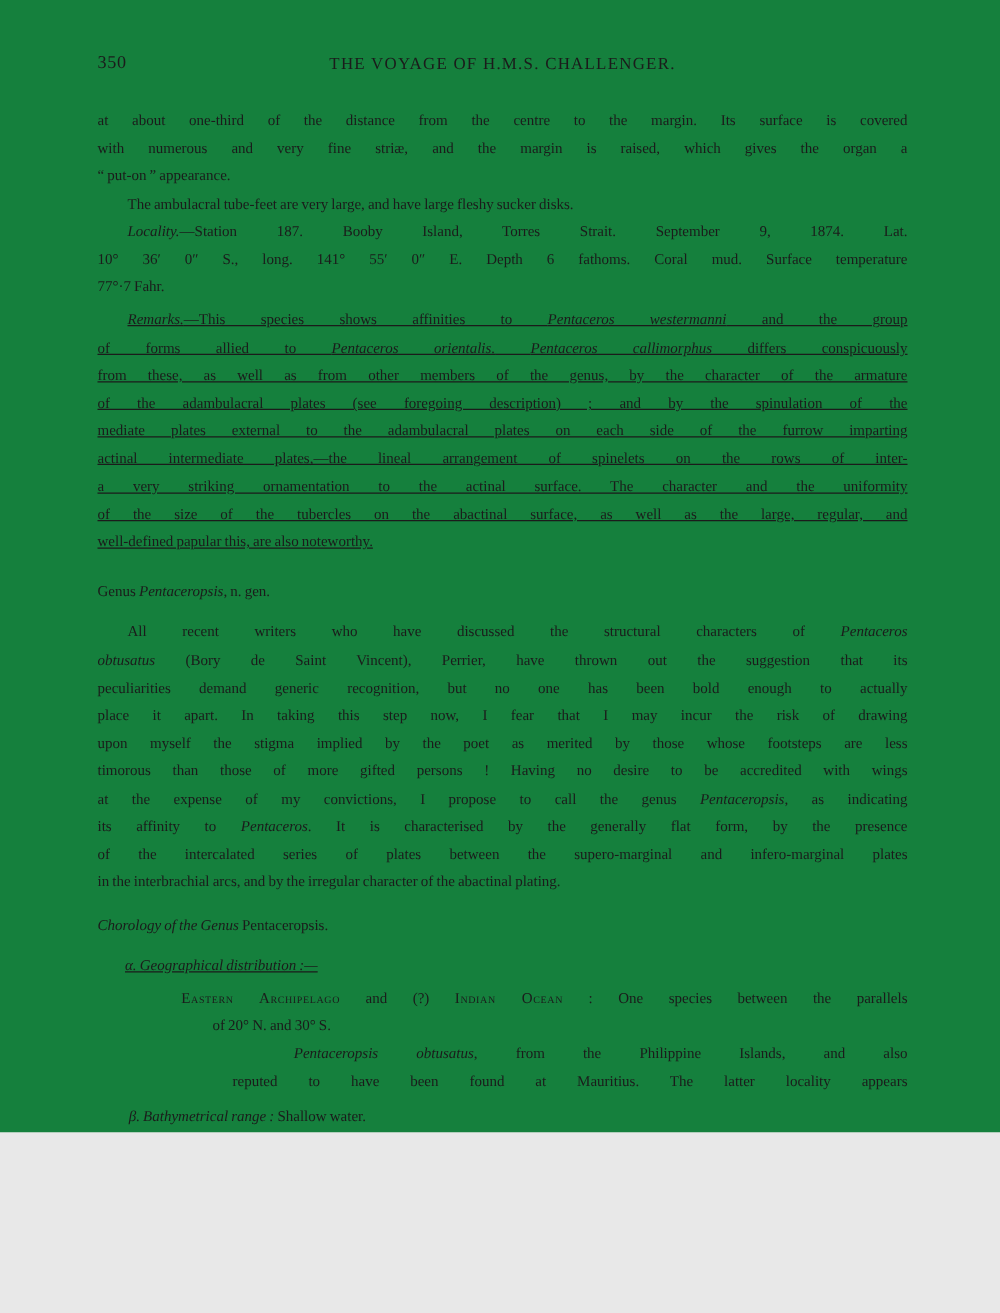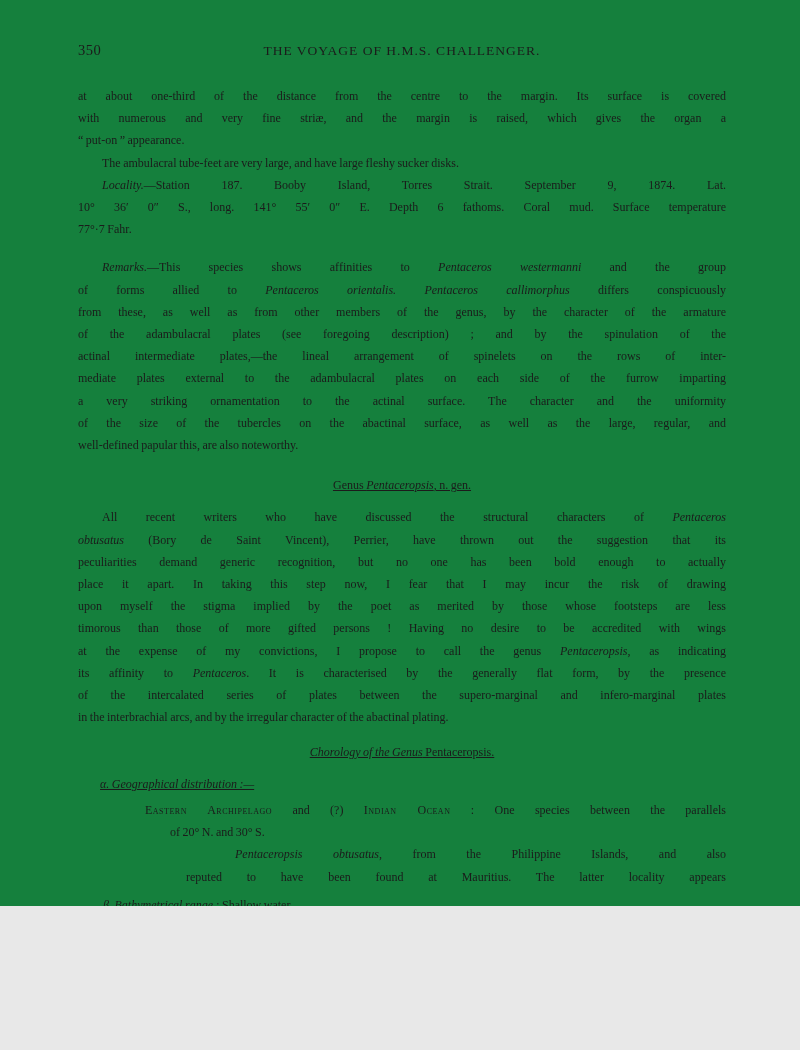--- a/index.html
+++ b/index.html
@@ -37,22 +37,21 @@
   }
   .head-title {
     display: block;
     text-align: center;
     padding-top: 1px;
   }
   .block {
     margin: 0;
   }
   .block.center {
-    text-align: center;
-    text-decoration: underline;
+    text-align: left;
   }
   .line {
     font-size: 12px;
     line-height: 22.2px;
     word-spacing: -0.5px;
     white-space: normal;
   }
   .line.just {
     text-align: justify;
     text-align-last: justify;
@@ -76,27 +75,27 @@
           <div class="line"><span>“ put-on ” appearance.</span></div>
         </div>
         <div class="block" style="margin-top: 0px;">
           <div class="line" style="margin-left: 24px;"><span>The ambulacral tube-feet are very large, and have large fleshy sucker disks.</span></div>
         </div>
         <div class="block" style="margin-top: 0px;">
           <div class="line just" style="margin-left: 24px;"><span class="it">Locality.</span><span>—Station 187.  Booby Island, Torres Strait.  September 9, 1874.  Lat.</span></div>
           <div class="line just"><span>10° 36′ 0″ S., long. 141° 55′ 0″ E.  Depth 6 fathoms.  Coral mud.  Surface temperature</span></div>
           <div class="line"><span>77°·7 Fahr.</span></div>
         </div>
-        <div class="block" style="margin-top: 16px;">
+        <div class="block" style="margin-top: 4px; text-decoration: underline;">
           <div class="line just" style="margin-left: 24px;"><span class="it">Remarks.</span><span>—This species shows affinities to </span><span class="it">Pentaceros westermanni</span><span> and the group</span></div>
           <div class="line just"><span>of forms allied to </span><span class="it">Pentaceros orientalis.</span><span>  </span><span class="it">Pentaceros callimorphus</span><span> differs conspicuously</span></div>
           <div class="line just"><span>from these, as well as from other members of the genus, by the character of the armature</span></div>
           <div class="line just"><span>of the adambulacral plates (see foregoing description) ; and by the spinulation of the</span></div>
+          <div class="line just"><span>mediate plates external to the adambulacral plates on each side of the furrow imparting</span></div>
           <div class="line just"><span>actinal intermediate plates,—the lineal arrangement of spinelets on the rows of inter-</span></div>
-          <div class="line just"><span>mediate plates external to the adambulacral plates on each side of the furrow imparting</span></div>
           <div class="line just"><span>a very striking ornamentation to the actinal surface.  The character and the uniformity</span></div>
           <div class="line just"><span>of the size of the tubercles on the abactinal surface, as well as the large, regular, and</span></div>
           <div class="line"><span>well-defined papular this, are also noteworthy.</span></div>
         </div>
         <div class="block center" style="margin-top: 18px;">
           <div class="line"><span>Genus </span><span class="it">Pentaceropsis</span><span>, n. gen.</span></div>
         </div>
         <div class="block" style="margin-top: 10px;">
           <div class="line just" style="margin-left: 24px;"><span>All recent writers who have discussed the structural characters of </span><span class="it">Pentaceros</span></div>
           <div class="line just"><span class="it">obtusatus</span><span> (Bory de Saint Vincent), Perrier, have thrown out the suggestion that its</span></div>

